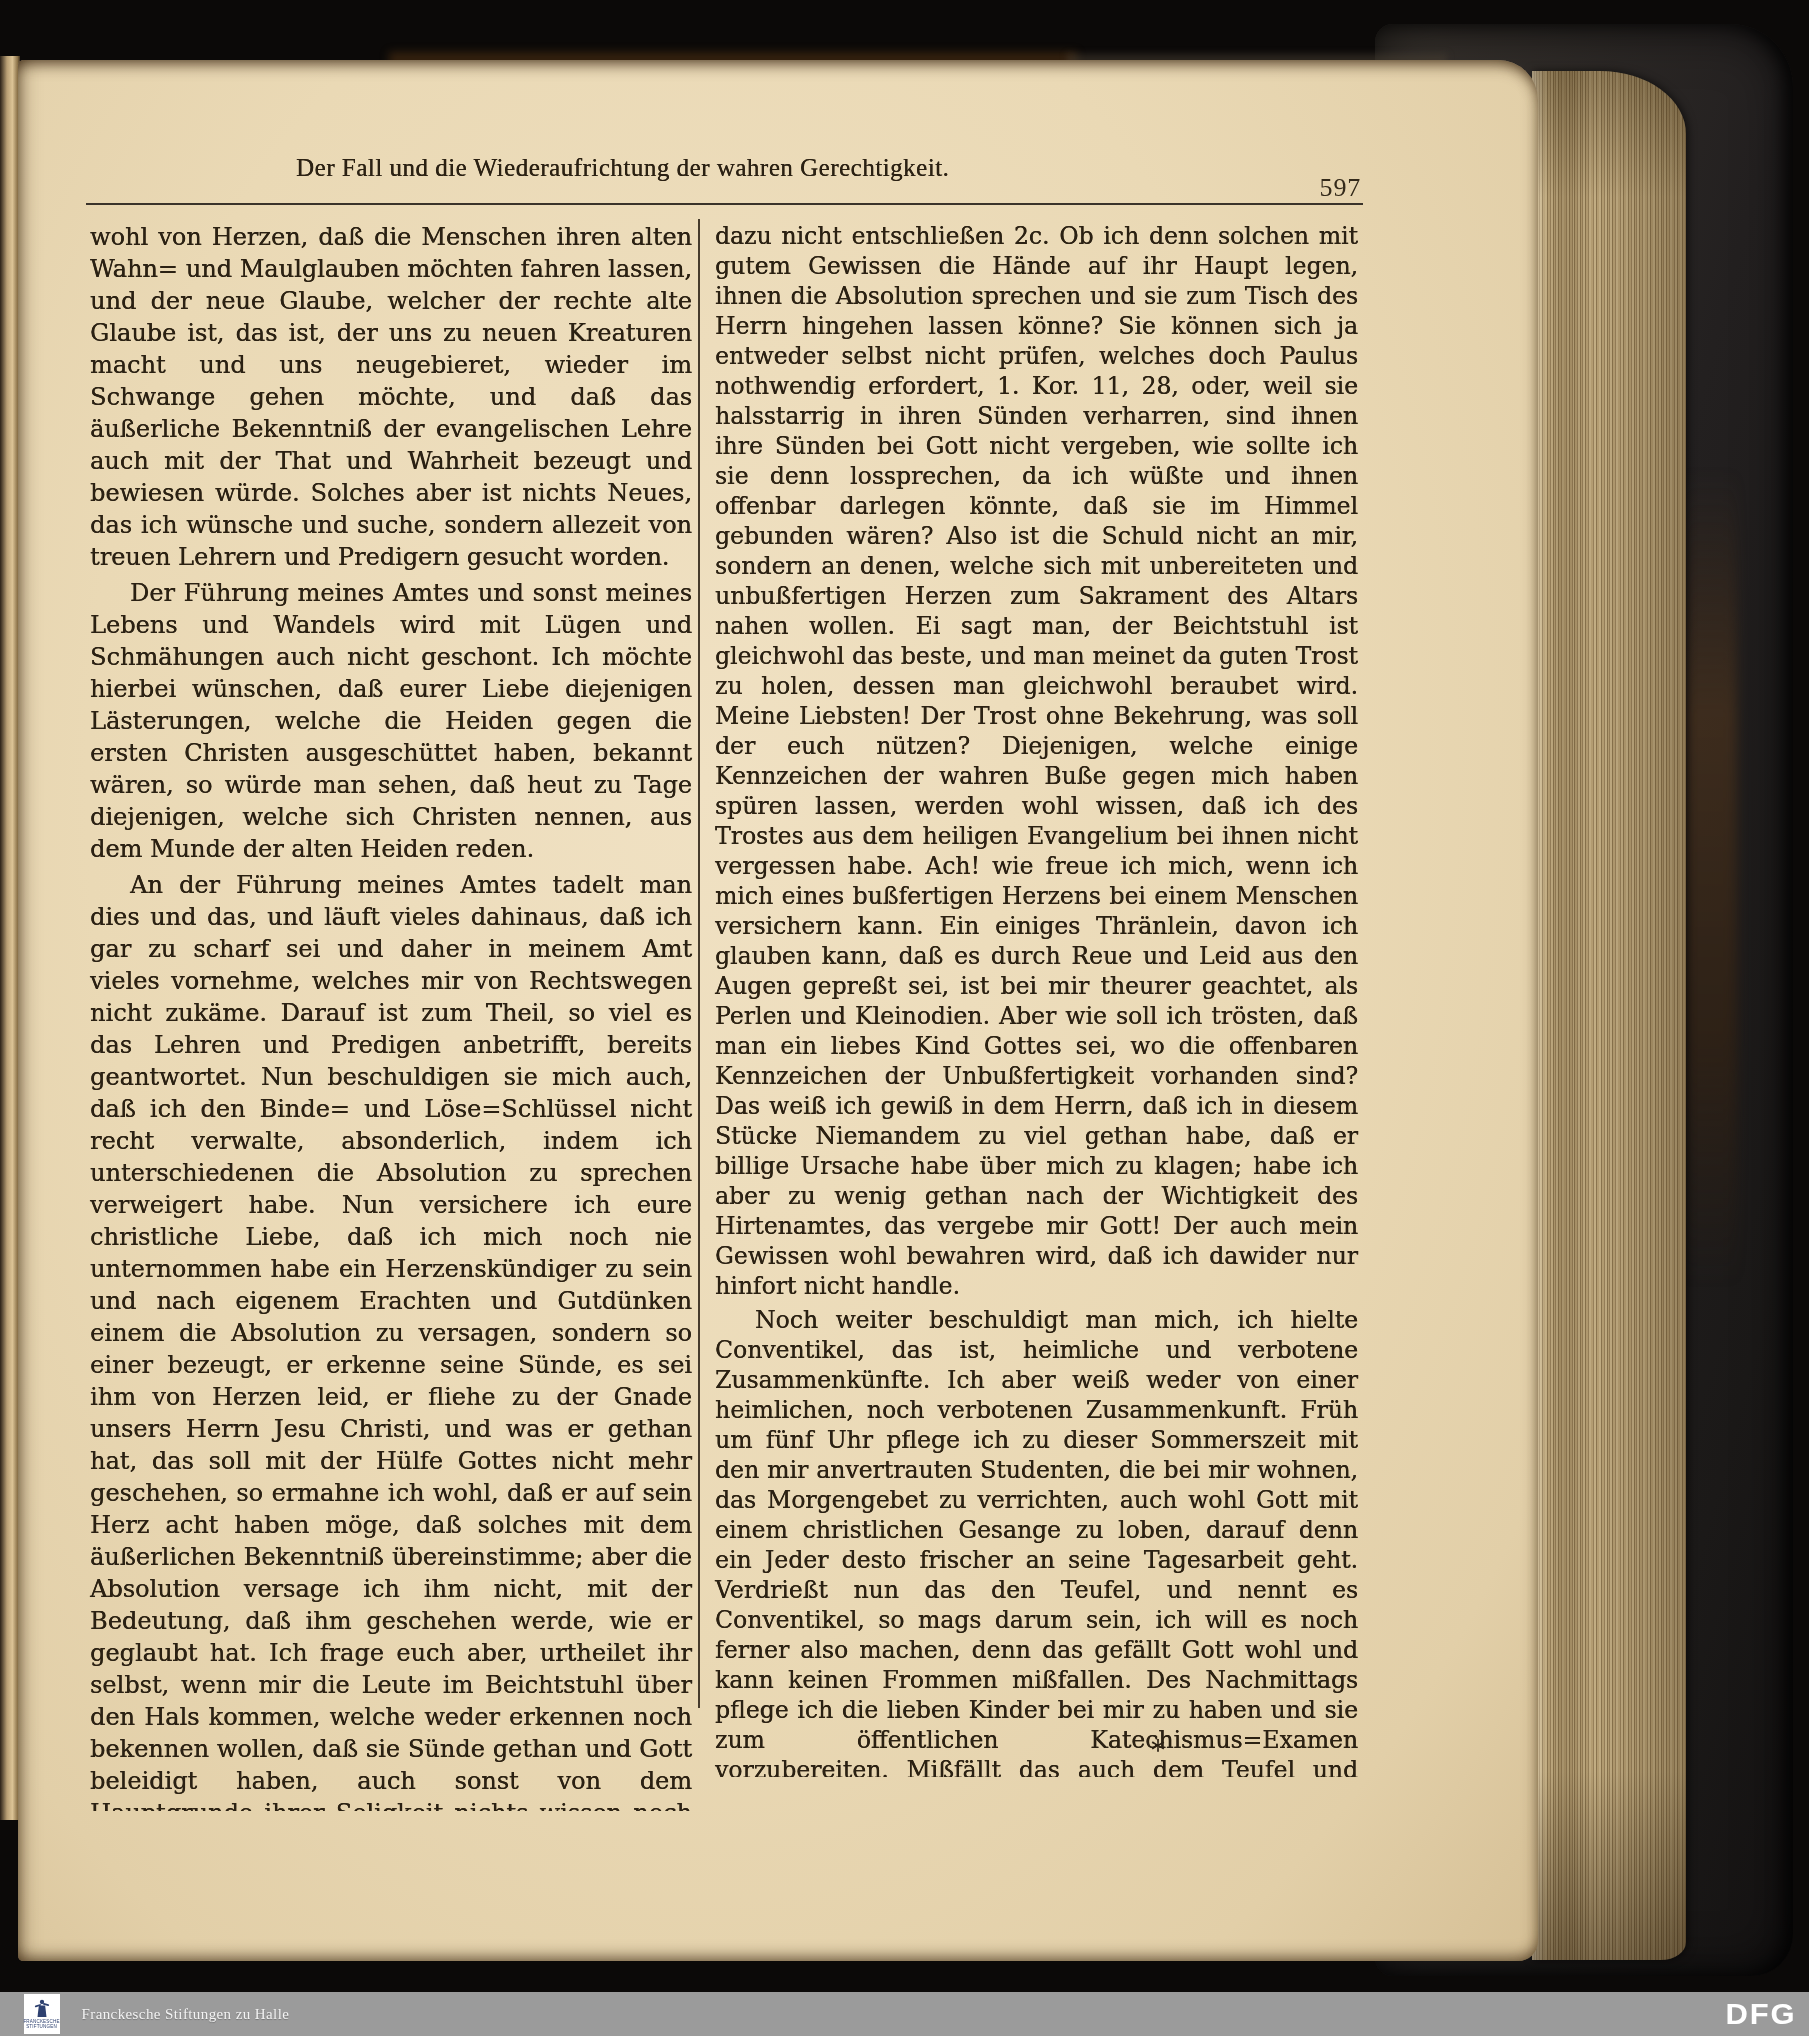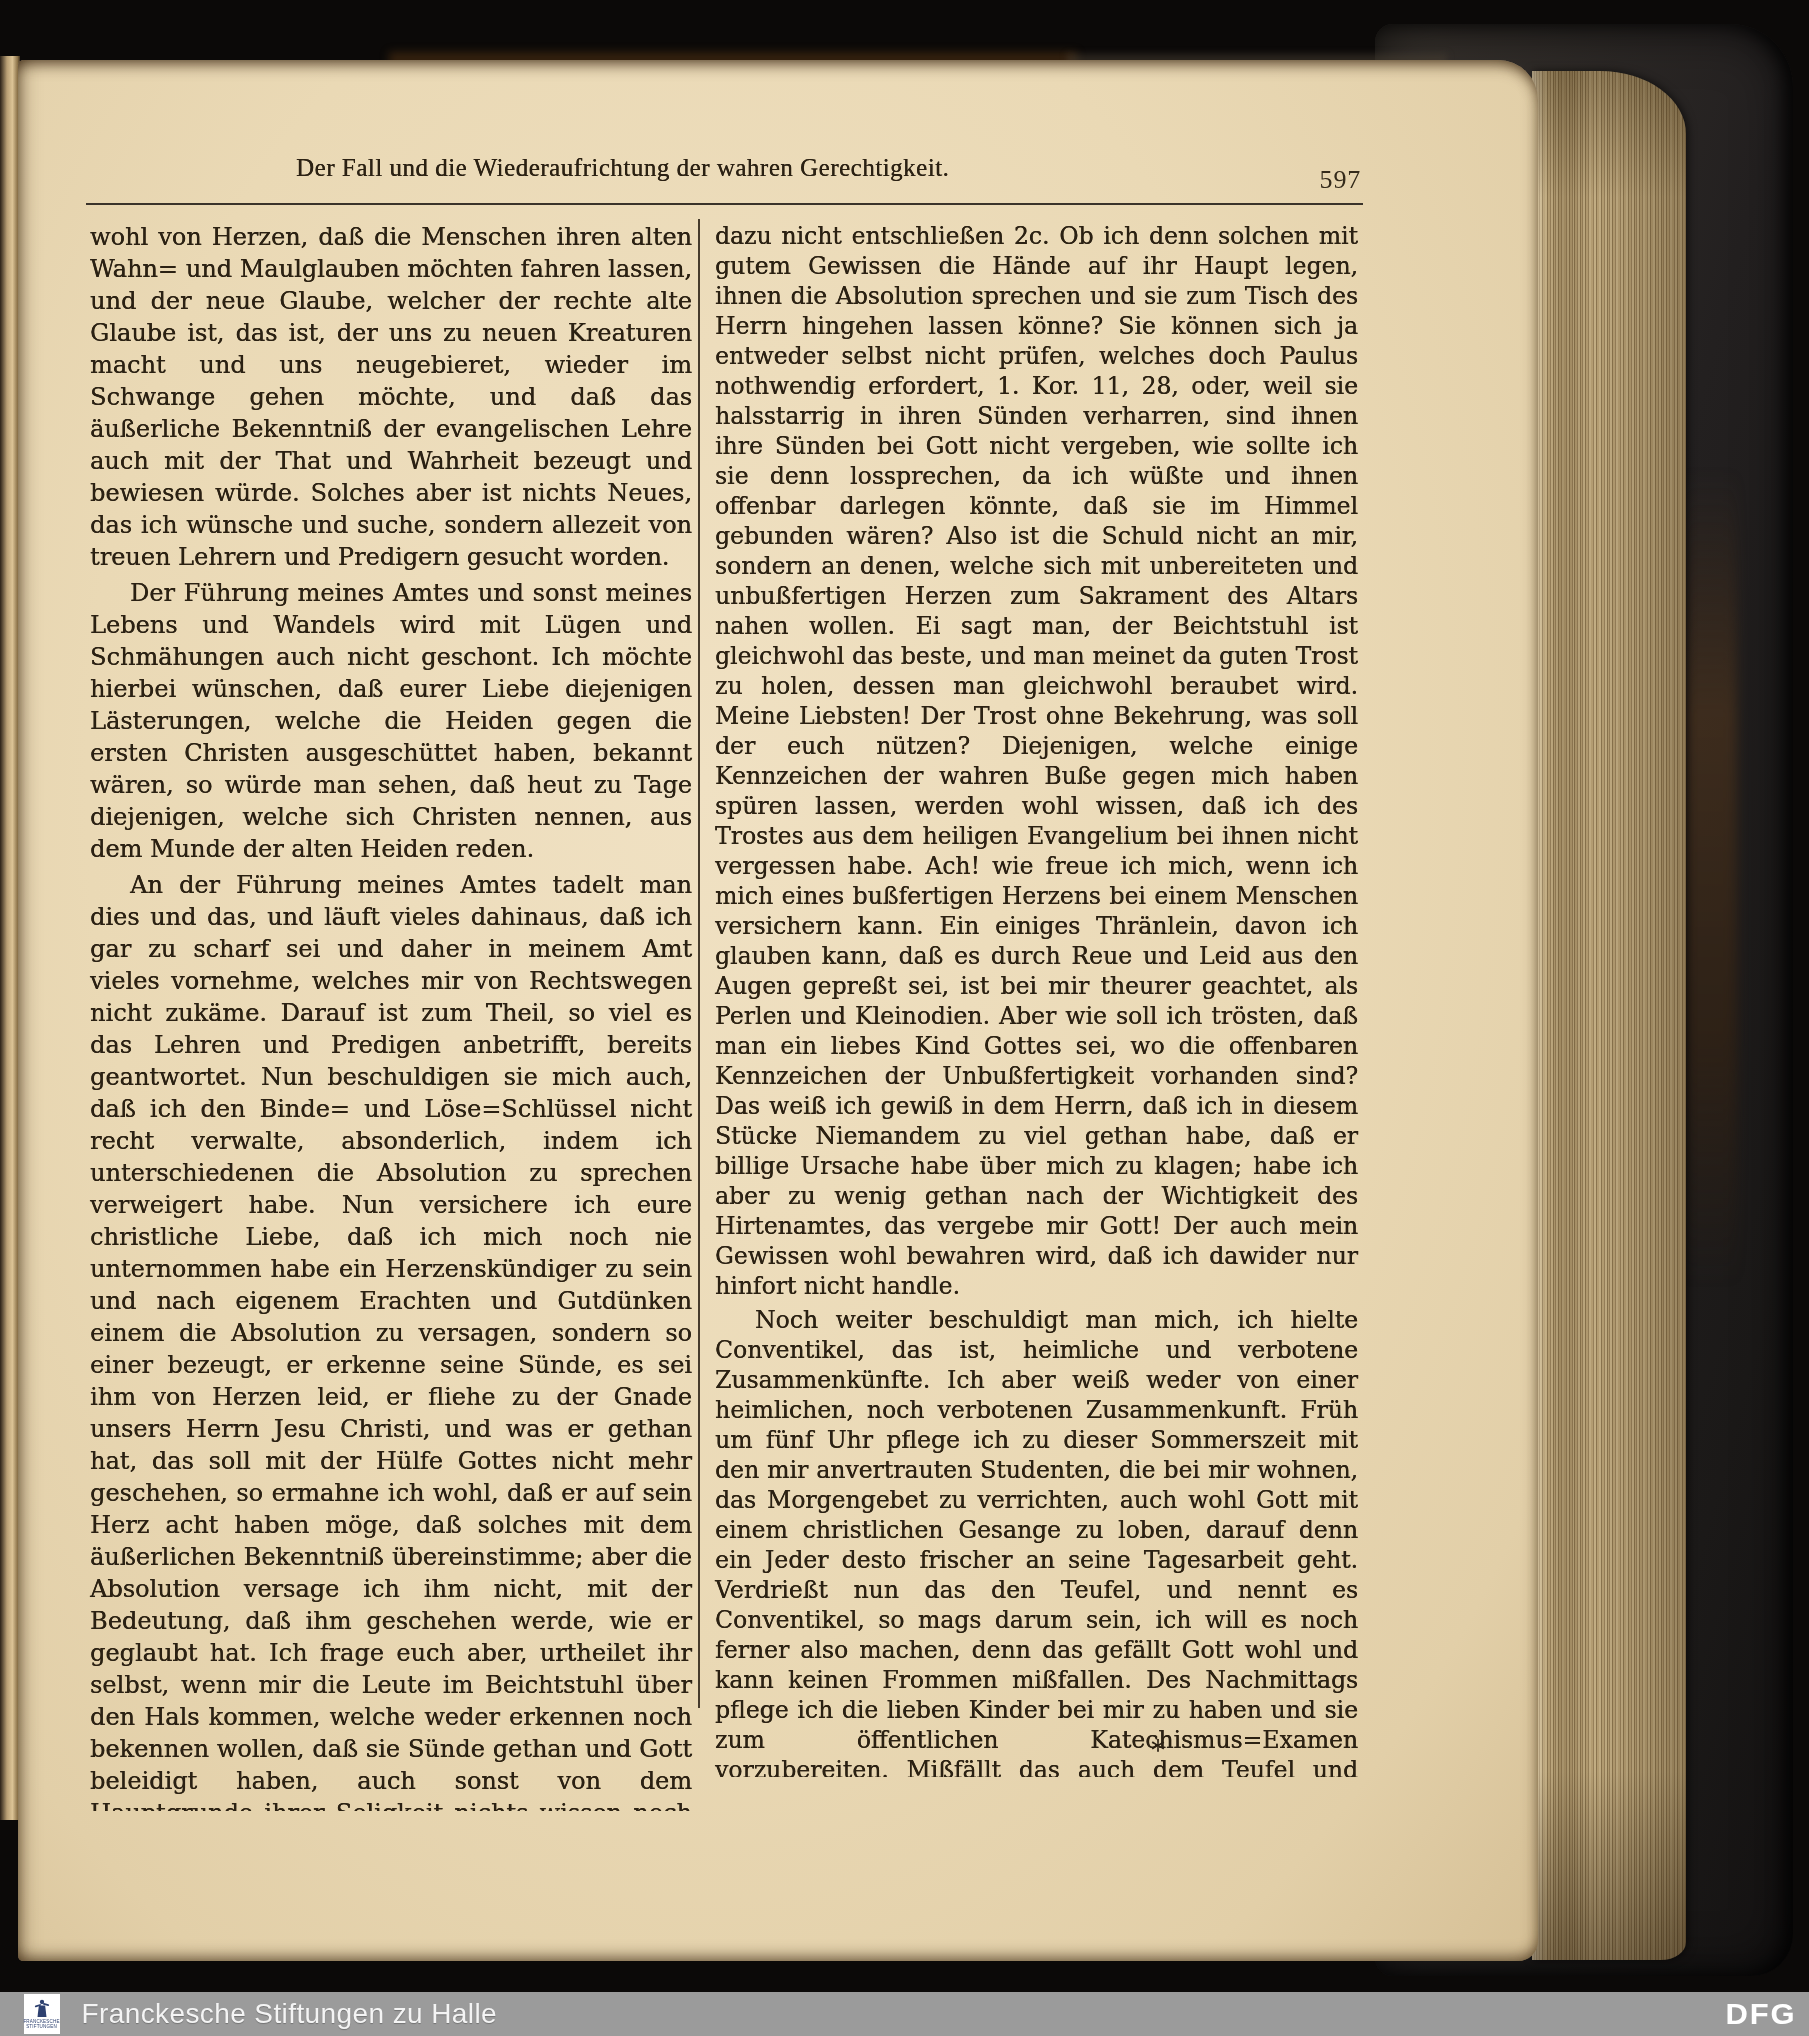--- a/index.html
+++ b/index.html
@@ -38,21 +38,21 @@
     border-radius:5.4px 40px 20px 5.4px;
     background:radial-gradient(ellipse at 45% 38%,#f0e1c3 0%,#ead9b5 52%,#e2cfa8 82%,#d5bf95 100%);
     box-shadow:inset 0 11px 14.5px -7.2px rgba(50,28,8,.75),
                inset 14.5px 0 20px -12.7px rgba(60,40,15,.6),
                inset -9px 0 16.3px -9px rgba(70,48,18,.45),
                inset 0 -11px 14.5px -7.2px rgba(50,30,10,.6);}
 
   .running-head{position:absolute;left:68px;top:94px;width:1277px;height:40px;font-family:Liberation Serif, serif;}
   .head-title{position:absolute;left:210px;top:0;font-size:25px;color:#2b2113;
     letter-spacing:0.5px;white-space:nowrap;text-shadow:0.3px 0 0 #2b2113;}
-  .page-num{position:absolute;right:1.8px;top:11px;font-size:26px;color:#342a1a;
+  .page-num{position:absolute;right:1.8px;top:19px;font-size:26px;color:#342a1a;
     letter-spacing:0.9px;}
   .head-rule{position:absolute;left:68px;top:143px;width:1277px;height:1.8px;
     background:#3a332a;}
 
   .col{position:absolute;top:157px;overflow:hidden;color:#2b2113;
     text-shadow:0.3px 0 0 #2b2113;}
   .col-left{left:68px;width:610px;height:1594px;font-size:24px;line-height:32px;}
   .col-right{left:693px;width:651px;height:1560px;font-size:23.5px;line-height:30px;}
   .col-divider{position:absolute;left:680px;top:159px;width:1.8px;height:1489px;
     background:#463b2c;}
@@ -62,22 +62,22 @@
     text-align:center;font-size:27px;color:#2b2113;}
 
   
   .footer{position:absolute;left:0;top:1992px;width:1809px;height:44px;
     background:#9b9b9b;display:flex;align-items:center;}
   .logo-box{width:36px;height:40px;background:#ffffff;margin-left:23.5px;
     display:flex;flex-direction:column;align-items:center;justify-content:center;
     line-height:1;flex:none;}
   .logo-caption{font-family:"Liberation Sans",sans-serif;font-size:4.5px;
     color:#2e4170;letter-spacing:0.2px;text-align:center;margin-top:0.9px;}
-  .institution{margin-left:22px;color:#f4f4f4;font-family:Liberation Sans, sans-serif;
-    font-size:28px;letter-spacing:0.4px;text-shadow:0 0.9px 0.9px rgba(0,0,0,.25);}
+  .institution{margin-left:22px;color:#f4f4f4;font-family:Liberation Serif, serif;
+    font-size:15px;letter-spacing:0.4px;text-shadow:0 0.9px 0.9px rgba(0,0,0,.25);}
   .dfg{margin-left:auto;margin-right:12.7px;color:#ffffff;
     font-family:"Liberation Sans",sans-serif;font-weight:700;font-size:31px;
     letter-spacing:1.8px;transform:scaleY(.95);}
 </style>
 </head>
 <body>
 
 <div class="scene">
 
   <div class="leather"></div>

